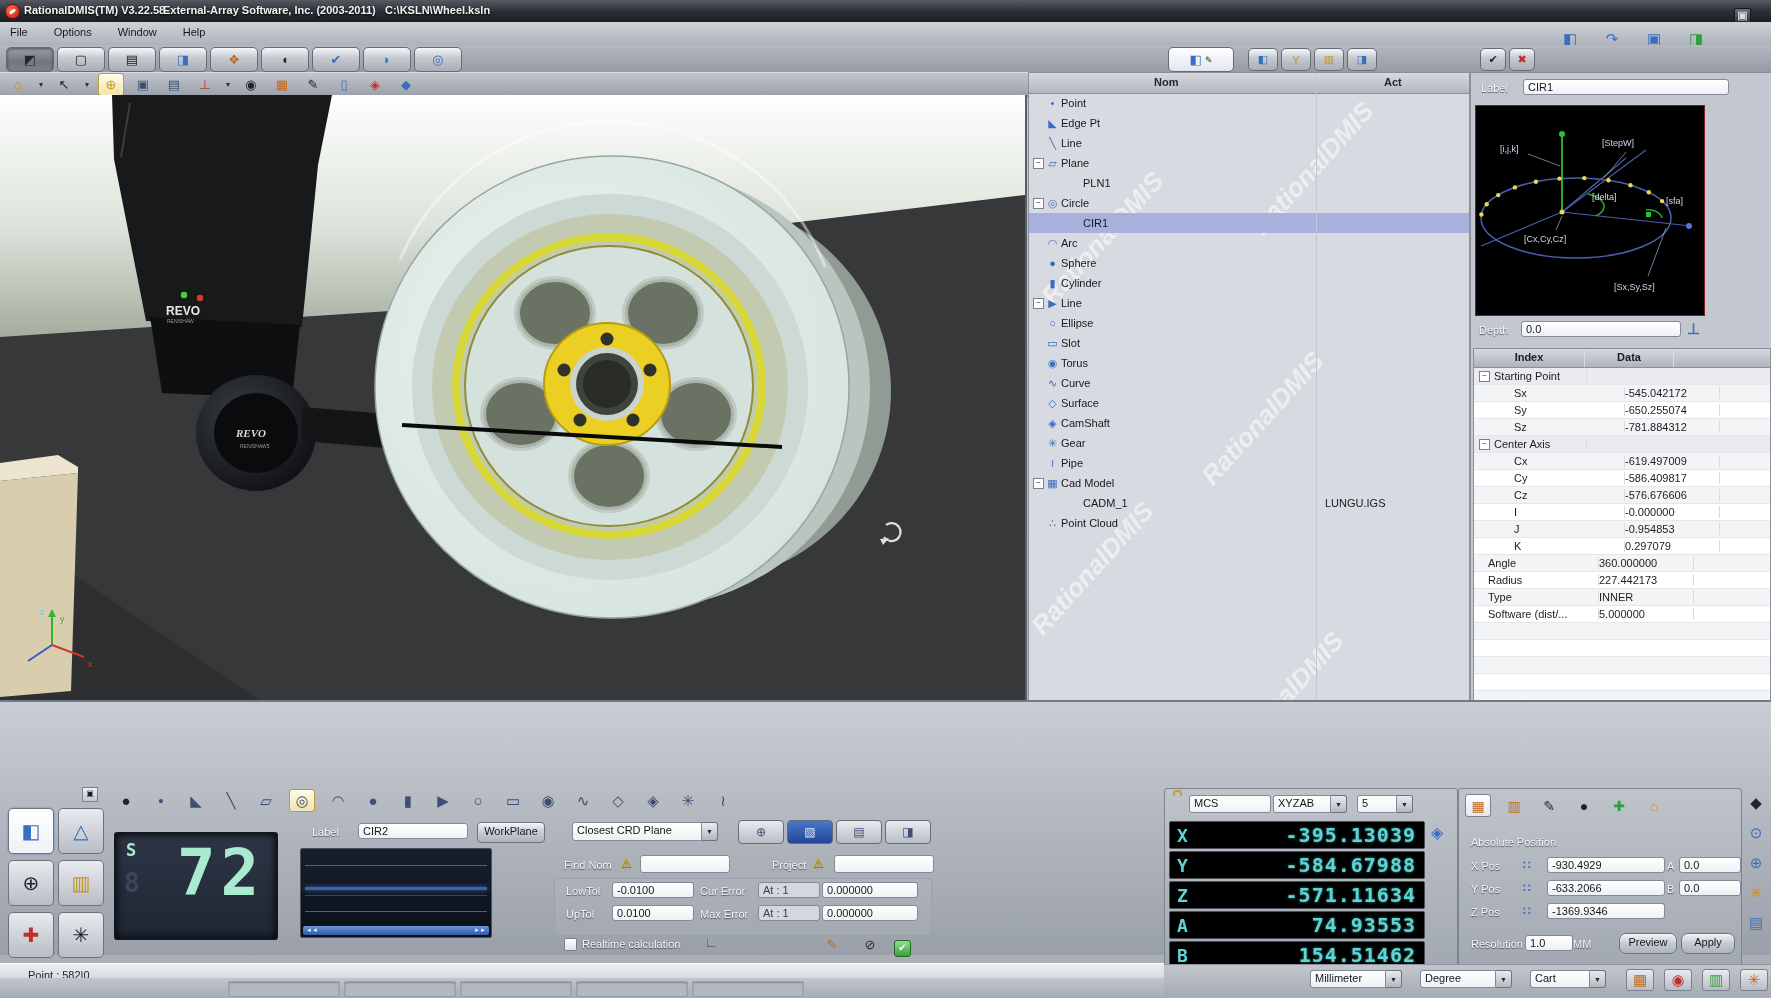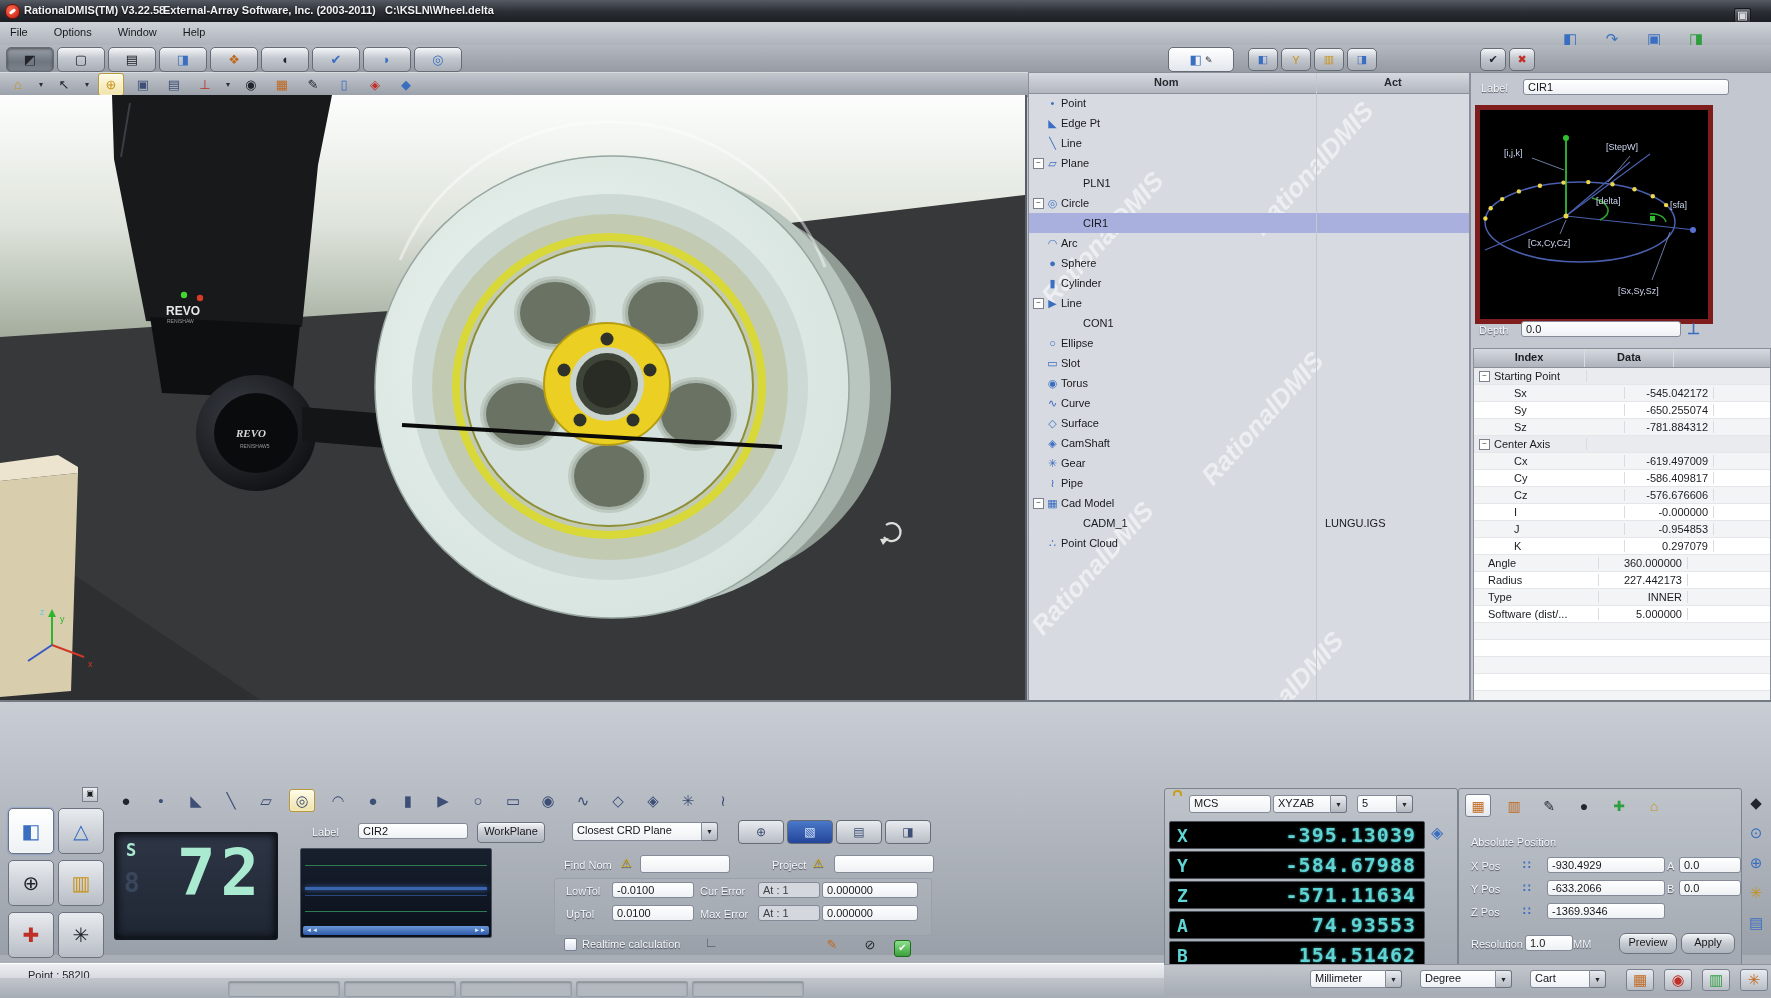--- a/index.html
+++ b/index.html
@@ -58,28 +58,28 @@
   .tact{position:absolute;left:296px;color:#17191d;}
   .colsep{position:absolute;left:287px;top:0;width:1px;height:100%;background:#c3c7cf;}
   .wm{position:absolute;color:rgba(255,255,255,.55);font-size:26px;font-weight:bold;font-style:italic;
     transform:rotate(-48deg);white-space:nowrap;pointer-events:none;}
   .hscroll{left:1028px;top:765px;width:440px;height:17px;background:#c6cad1;border:1px solid #8a8f99;display:flex;}
   .sarr{width:16px;background:linear-gradient(#eef0f3,#c2c6cd);border:1px solid #7e848d;font-size:7px;line-height:14px;text-align:center;color:#2a2d33;}
   .strack{flex:1;background:#b9bdc5;box-shadow:inset 0 1px 3px rgba(0,0,0,.3);position:relative;}
   .sthumb{position:absolute;left:2px;top:1px;width:250px;height:12px;background:linear-gradient(#f4f6f8,#c6cbd2);border:1px solid #7e848d;border-radius:2px;}
   
   .inspector{left:1470px;top:72px;width:301px;height:713px;background:#c3c7cf;border:1px solid #8a8f99;}
-  .diagram{position:absolute;left:4px;top:32px;width:228px;height:209px;background:#000;border:5px solid #7f1d1d;}
+  .diagram{position:absolute;left:4px;top:32px;width:228px;height:209px;background:#000;border:1px solid #7f1d1d;}
   .itable{position:absolute;left:2px;top:275px;width:296px;background:#fff;border:1px solid #8a8f99;}
   .ithead{display:flex;height:18px;background:linear-gradient(#d6d9df,#aeb3bc);border-bottom:1px solid #8a8f99;font-weight:bold;}
   .ithead span{text-align:center;padding-top:2px;}
   .ci{width:110px;border-right:1px solid #d9dce1;} .cd{width:88px;border-right:1px solid #d9dce1;} .ce{flex:1;}
   .irow{display:flex;height:16px;border-bottom:1px solid #e4e6ea;align-items:center;}
   .irow:nth-child(even){background:#f3f4f6;}
-  .irow .cd{text-align:right;padding-right:5px;width:83px;}
+  .irow .cd{padding-right:11px;width:83px;}
   .irow.group{background:#e9ebee;}
   .iexp{display:inline-block;width:9px;height:9px;border:1px solid #7c828c;background:#fff;font-size:8px;line-height:8px;text-align:center;margin:0 4px 0 3px;color:#333;}
   .irow .iexp:empty{display:none;}
   .irow.group .ci{padding-left:2px;}
   .irow.child .ci{padding-left:40px;}
   .irow.plain .ci{padding-left:14px;}
   
   .bottompanel{left:0;top:700px;width:1771px;height:253px;background:linear-gradient(#c9cdd4,#9aa0a9);border-top:2px solid #747a84;}
   .gridbtn{width:44px;height:44px;border:1px solid #6d737e;border-radius:5px;background:linear-gradient(#e8ebef,#b8bdc5);
     display:flex;align-items:center;justify-content:center;font-size:20px;}
@@ -122,21 +122,21 @@
 </style>
 </head>
 <body>
 
 <div id="root">
 
   <div class="abs titlebar">
     <span class="logo"></span>
     <span style="left:24px">RationalDMIS(TM) V3.22.58</span>
     <span style="left:163px">External-Array Software, Inc. (2003-2011)</span>
-    <span style="left:385px">C:\KSLN\Wheel.delta</span>
+    <span style="left:385px">C:\KSLN\Wheel.ksln</span>
     <div class="abs" style="left:1734px;top:4px;display:flex;gap:4px" data-repeat="icons.window_controls">
 
     <span class="winbtn"><i style="font-style:normal">▬</i></span>
         <span class="winbtn"><i style="font-style:normal">▣</i></span>
       </div>
   </div>
 
   <div class="abs menubar">
     <div data-repeat="menu.items">
 
@@ -446,26 +446,20 @@
           <span class="tact"></span>
         </div>
 
         <div class="trow">
           <span class="exp">−</span>
           <i class="tico">▶</i>
           <span class="tlabel">Line</span>
           <span class="tact"></span>
         </div>
 
-        <div class="trow lvl1">
-          <span class="exp"></span>
-          <i class="tico"></i>
-          <span class="tlabel">CON1</span>
-          <span class="tact"></span>
-        </div>
 
         <div class="trow">
           <span class="exp"></span>
           <i class="tico">○</i>
           <span class="tlabel">Ellipse</span>
           <span class="tact"></span>
         </div>
 
         <div class="trow">
           <span class="exp"></span>

